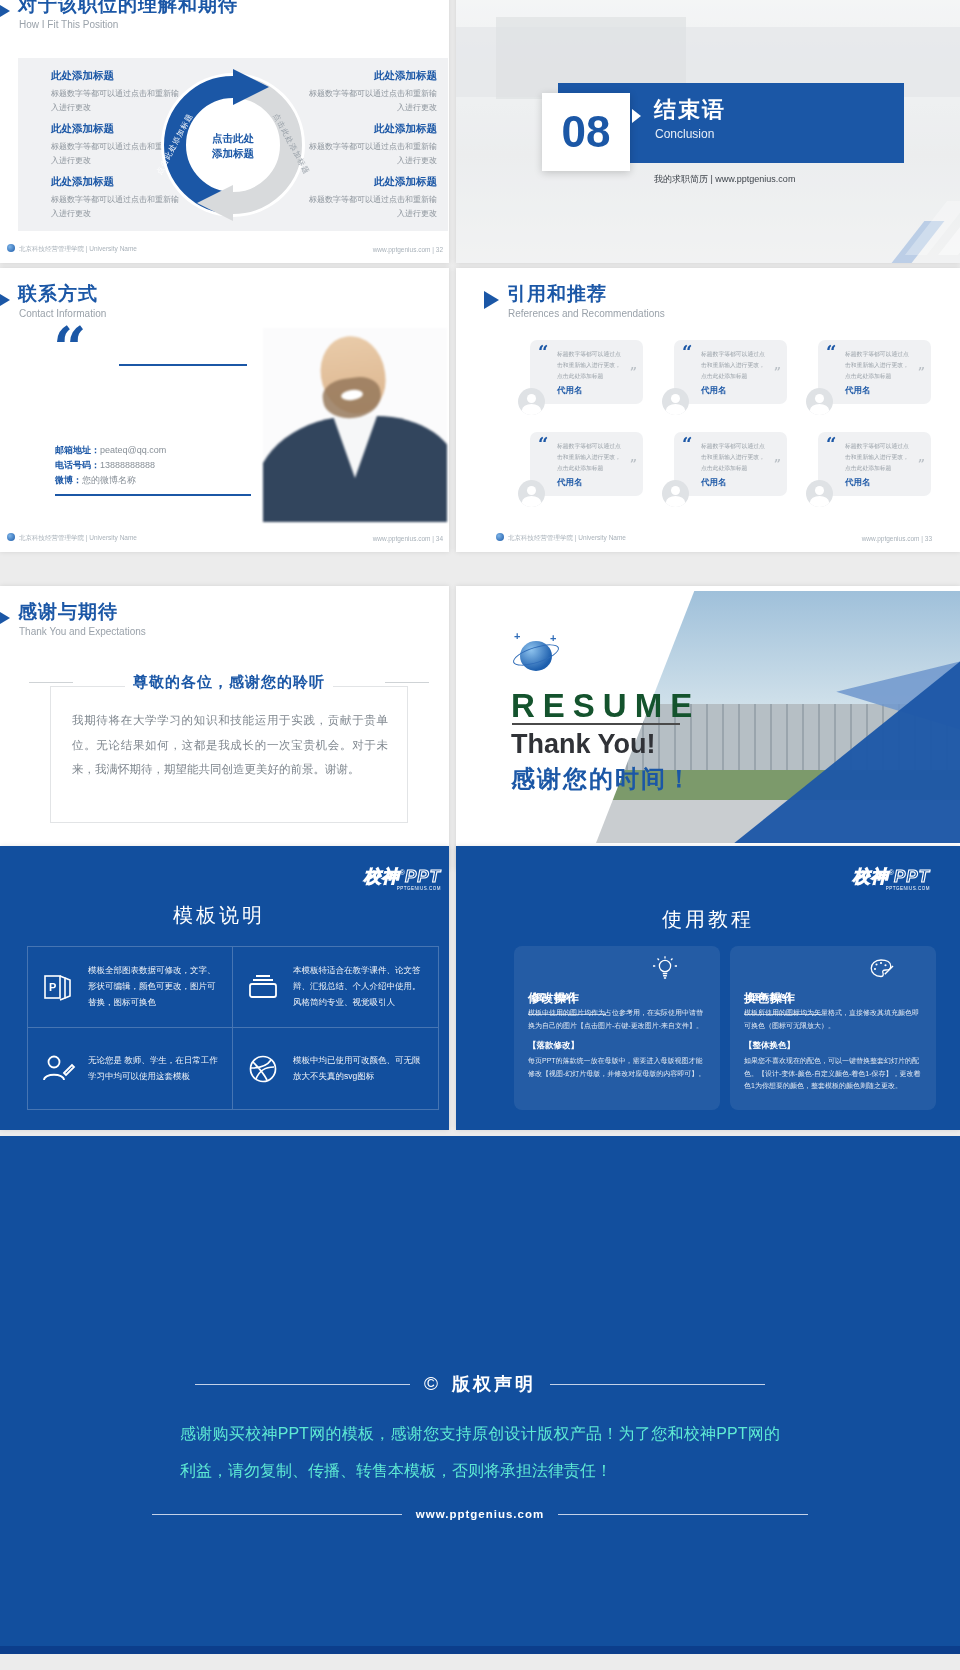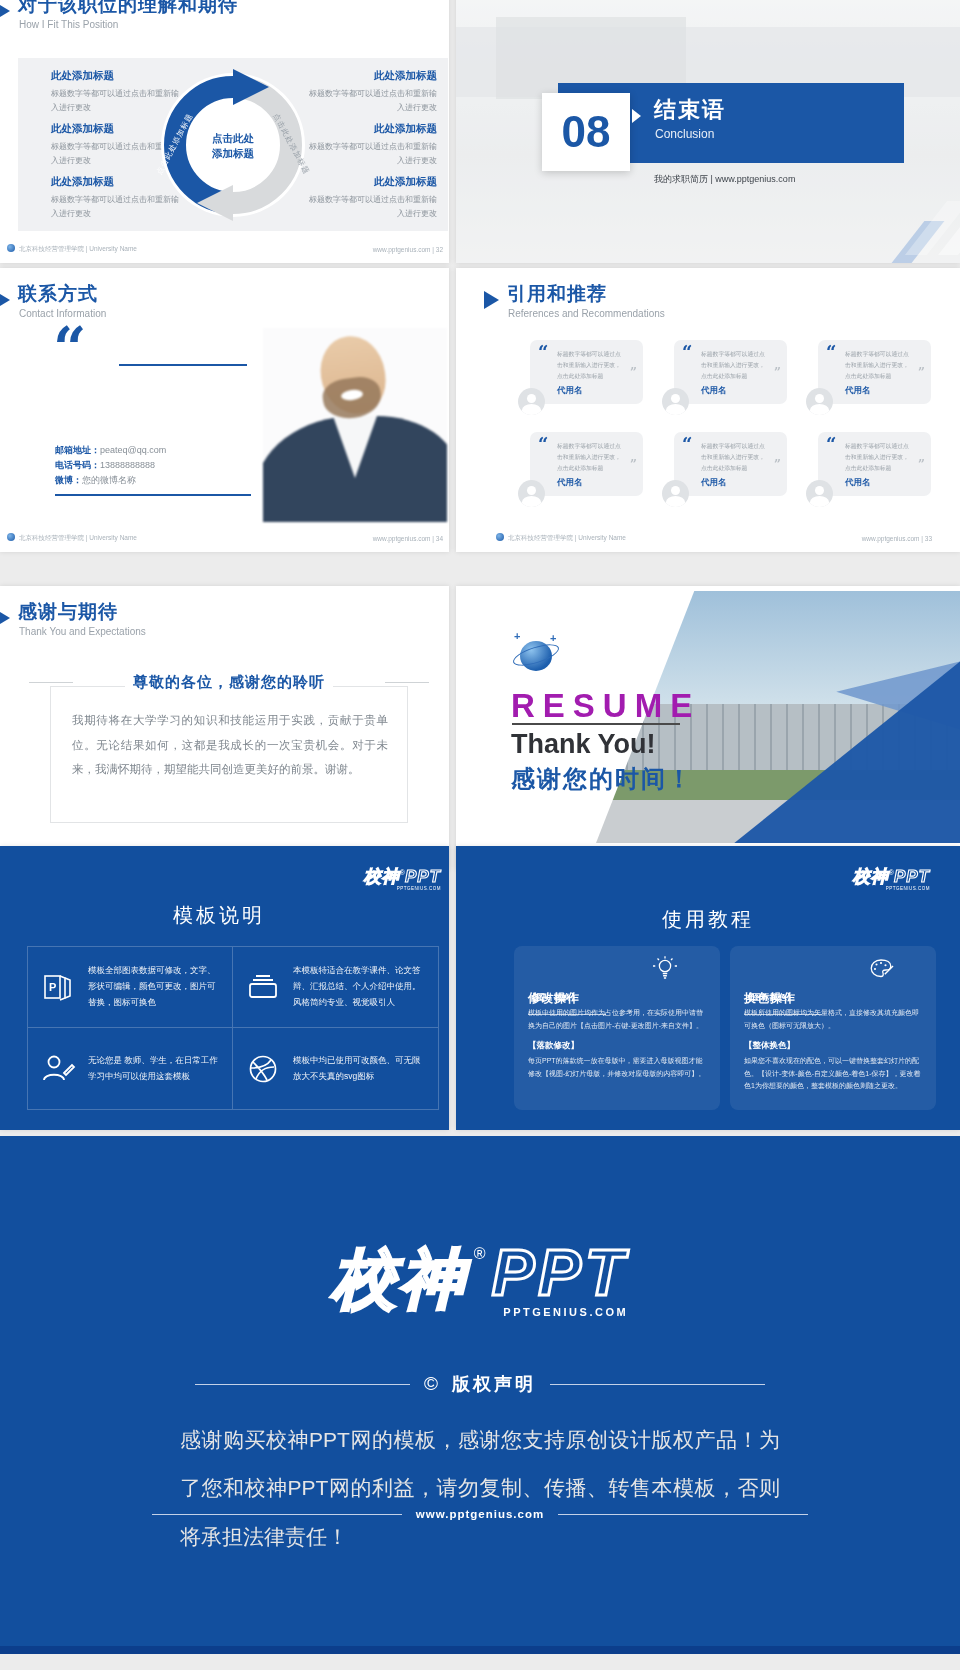--- a/index.html
+++ b/index.html
@@ -96,21 +96,21 @@
 .rp-bldg{position:absolute;left:0;top:45%;right:0;height:26%;background:repeating-linear-gradient(90deg,#b6bfc5 0 14px,#9aa5ad 14px 16px);}
 .rp-green{position:absolute;left:0;top:71%;right:0;height:12%;background:#7c9a6b;}
 .rp-ground{position:absolute;left:0;top:83%;right:0;bottom:0;background:#c9cdd0;}
 .rp-tri-blue{position:absolute;inset:0;background:#1d57a8;clip-path:polygon(100% 28%,100% 100%,38% 100%);opacity:.96;}
 .rp-tri-light{position:absolute;inset:0;background:#6f97cd;clip-path:polygon(66% 40%,100% 28%,100% 55%);opacity:.85;}
 .res-logo{position:absolute;left:58px;top:46px;width:48px;height:46px;}
 .rl-ball{position:absolute;left:6px;top:9px;width:32px;height:30px;border-radius:50%;background:radial-gradient(circle at 35% 30%,#8ec3ee,#1d5fae 70%);}
 .rl-ring{position:absolute;left:-2px;top:15px;width:48px;height:16px;border:1.5px solid #2f6cb8;border-radius:50%;transform:rotate(-18deg);}
 .rl-sp{position:absolute;font-size:11px;color:#2f6cb8;font-weight:bold;}
 .sp1{left:0;top:-2px}.sp2{left:36px;top:0}
-.res-water{position:absolute;left:55px;top:101px;font-size:33px;font-weight:800;color:#a21caf;letter-spacing:8px;}
+.res-water{position:absolute;left:55px;top:101px;font-size:33px;font-weight:800;color:#14532d;letter-spacing:8px;}
 .res-wline{position:absolute;left:56px;top:137px;width:168px;height:2px;background:#4a4a4a;}
 .res-l1{position:absolute;left:55px;top:143px;font-size:27px;font-weight:800;color:#303237;}
 .res-l2{position:absolute;left:55px;top:177px;font-size:24px;font-weight:800;color:var(--blue);letter-spacing:2px;}
 .res-footer{position:absolute;left:40px;bottom:9px;font-size:6.5px;color:#b4bbc2;}
 
 
 .logo-sm{position:absolute;right:30px;top:22px;text-align:right;line-height:1;}
 .logo-sm .cn,.logo-sm .en{font-size:17px;font-weight:900;font-style:italic;color:var(--blue-dark);-webkit-text-stroke:1.1px #fff;letter-spacing:1px;}
 .logo-sm .reg{font-size:7px;color:#fff;vertical-align:7px;}
 .logo-sm .site{display:block;font-size:4.5px;color:#fff;letter-spacing:.5px;margin-top:2px;}
@@ -141,21 +141,21 @@
 #big-footer{position:absolute;left:0;top:1136px;width:960px;height:510px;background:var(--blue-dark);}
 .bf-logo{position:absolute;left:0;right:0;top:100px;text-align:center;white-space:nowrap;}
 .bf-cn,.bf-en{font-size:64px;font-weight:900;font-style:italic;color:var(--blue-dark);-webkit-text-stroke:3px #fff;letter-spacing:4px;}
 .bf-reg{font-size:16px;color:#fff;vertical-align:42px;margin:0 6px;}
 .bf-en-wrap{display:inline-block;vertical-align:top;text-align:right;}
 .bf-site{display:block;font-size:11px;font-weight:bold;color:#fff;letter-spacing:2.5px;margin-top:-4px;}
 .bf-cp{position:absolute;left:0;right:0;top:236px;display:flex;align-items:center;justify-content:center;gap:14px;}
 .bf-line{width:215px;height:1px;background:#c3d1e8;}
 .bf-cp-mark{font-size:19px;color:#fff;}
 .bf-cp-txt{font-size:18px;font-weight:bold;color:#fff;letter-spacing:3px;}
-.bf-text{position:absolute;left:180px;top:280px;width:600px;font-size:21px;color:#e5e5e5;line-height:2.3;text-align:justify;}
+.bf-text{position:absolute;left:180px;top:280px;width:600px;font-size:16px;color:#5eead4;line-height:2.3;text-align:justify;}
 .bf-web{position:absolute;left:0;right:0;top:372px;display:flex;align-items:center;justify-content:center;gap:14px;}
 .bf-web .w{font-size:11.5px;font-weight:bold;color:#fff;letter-spacing:1px;}
 .bf-wline{width:250px;height:1px;background:#c3d1e8;}
 #navy-line{position:absolute;left:0;top:1646px;width:960px;height:8px;background:#0c3e8c;}
 </style>
 </head>
 <body>
 
 <div id="page">
 
@@ -466,23 +466,20 @@
         </div>
         <div class="tu-sec">
           <div class="tu-lab">【整体换色】</div>
           <div class="tu-txt">如果您不喜欢现在的配色，可以一键替换整套幻灯片的配色。【设计-变体-颜色-自定义颜色-着色1-保存】，更改着色1为你想要的颜色，整套模板的颜色则随之更改。</div>
         </div>
       </div>
     </div>
   </div>
 
   <div id="big-footer">
-    <div class="bf-logo">
-      <span class="bf-cn">校神</span><span class="bf-reg">®</span><span class="bf-en-wrap"><span class="bf-en">PPT</span><span class="bf-site">PPTGENIUS.COM</span></span>
-    </div>
     <div class="bf-cp">
       <span class="bf-line"></span>
       <span class="bf-cp-mark">©</span>
       <span class="bf-cp-txt">版权声明</span>
       <span class="bf-line"></span>
     </div>
     <div class="bf-text">感谢购买校神PPT网的模板，感谢您支持原创设计版权产品！为了您和校神PPT网的利益，请勿复制、传播、转售本模板，否则将承担法律责任！</div>
     <div class="bf-web">
       <span class="bf-wline"></span>
       <span class="w">www.pptgenius.com</span>

